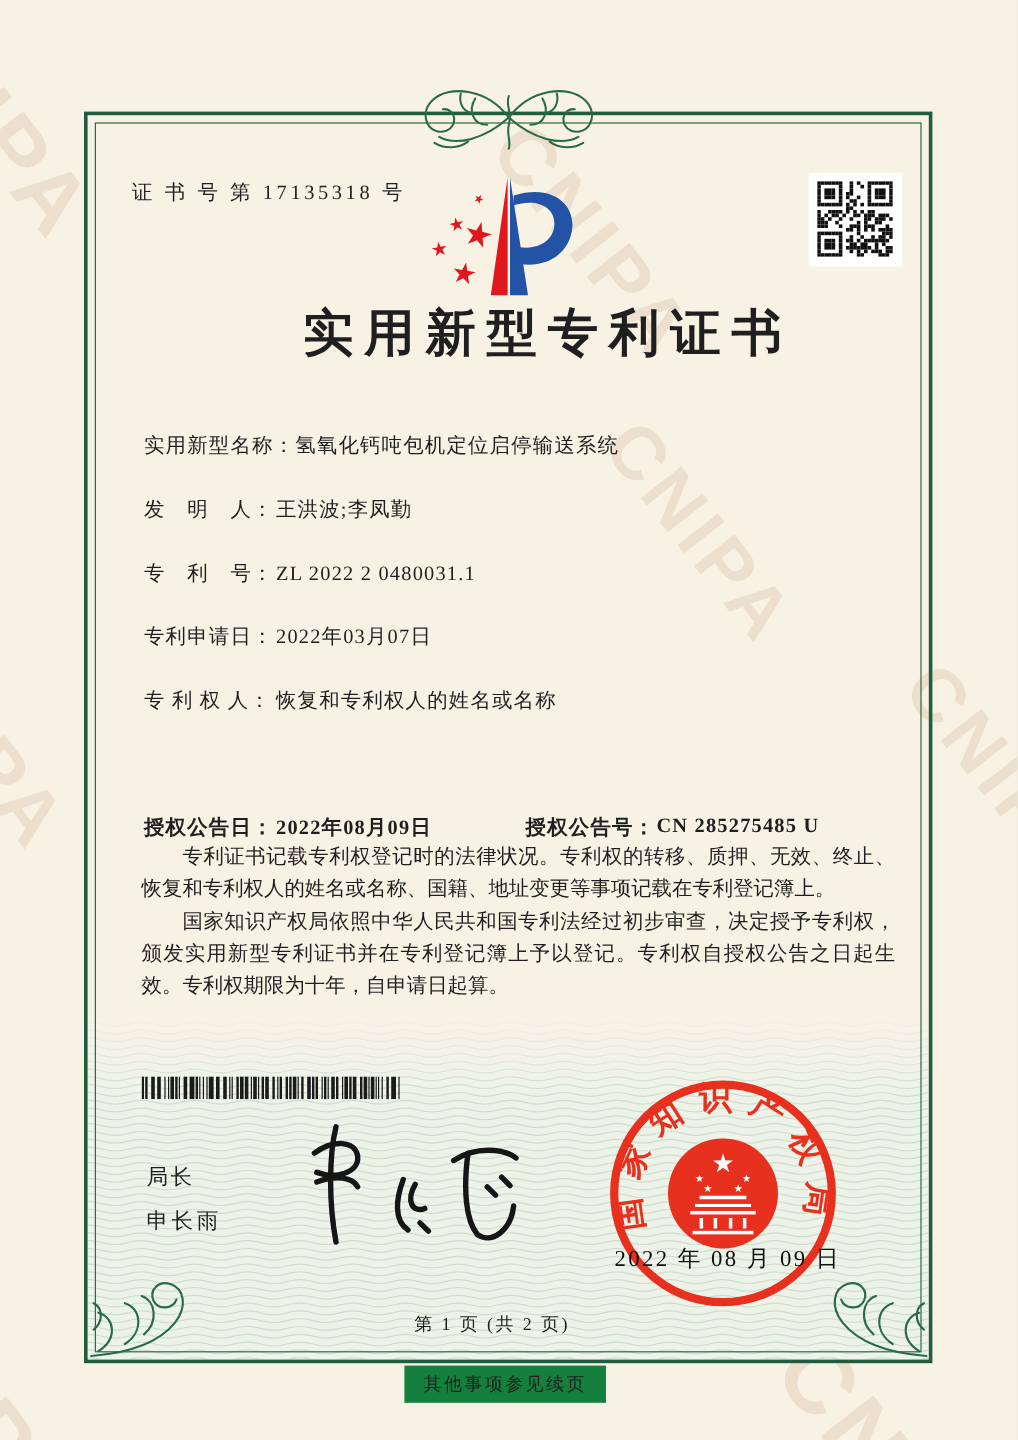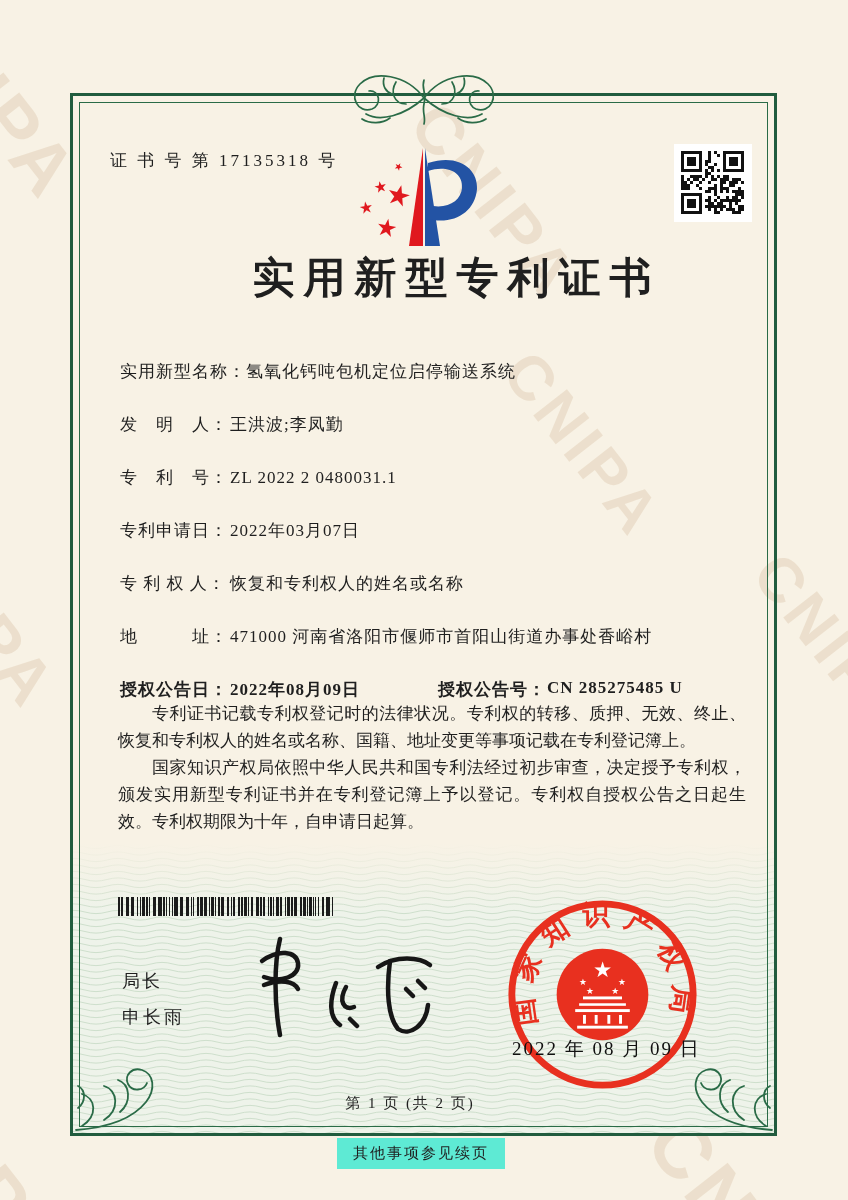--- a/index.html
+++ b/index.html
@@ -40,21 +40,21 @@
   .band { position:absolute; left:73px; top:843px; width:701px; height:290px; z-index:2; overflow:hidden; background:#eef3ea; }
   .band-fade { position:absolute; left:0; top:0; width:100%; height:70px; background:linear-gradient(180deg,#f8f2e5 0%, rgba(248,242,229,0) 100%); }
   .barcode { position:absolute; left:118px; top:897px; width:222px; height:19px; display:flex; align-items:stretch; overflow:hidden; z-index:3; }
   .barcode i { display:block; background:#1b1b1b; }
   .signer-title { position:absolute; left:122px; top:969px; font-size:18px; letter-spacing:2px; z-index:3; }
   .signer-name  { position:absolute; left:122px; top:1005px; font-size:18px; letter-spacing:3px; z-index:3; }
   .signature { position:absolute; left:250px; top:933px; z-index:3; }
   .seal { position:absolute; left:505px; top:897px; width:195px; height:195px; z-index:3; }
   .seal-date { position:absolute; left:512px; top:1036px; width:180px; font-size:19px; letter-spacing:2px; color:#101010; z-index:4; white-space:nowrap; }
   .page-footer { position:absolute; left:70px; top:1094px; width:680px; text-align:center; font-size:15px; letter-spacing:2px; z-index:4; }
-  .cont-note { position:absolute; left:337px; top:1138px; background:#5eead4; padding:6px 16px; font-size:15px; letter-spacing:2px; z-index:3; }
+  .cont-note { position:absolute; left:337px; top:1138px; background:#15803d; padding:6px 16px; font-size:15px; letter-spacing:2px; z-index:3; }
 </style>
 </head>
 <body>
 
 <div class="page">
 
   <span class="wm" style="left:-58px; top:-34px; font-size:74px;">CNIPA</span>
   <span class="wm" style="left:455px; top:88px; font-size:66px;">CNIPA</span>
   <span class="wm" style="left:545px; top:338px; font-size:62px;">CNIPA</span>
   <span class="wm" style="left:795px; top:540px; font-size:62px;">CNIPA</span>
@@ -405,23 +405,20 @@
   </div>
   <div class="row" style="top:466px;">
     <span class="flabel">专　利　号：</span><span class="fvalue">ZL 2022 2 0480031.1</span>
   </div>
   <div class="row" style="top:519px;">
     <span class="flabel">专利申请日：</span><span class="fvalue">2022年03月07日</span>
   </div>
   <div class="row" style="top:572px;">
     <span class="flabel">专 利 权 人：</span><span class="fvalue">恢复和专利权人的姓名或名称</span>
   </div>
-  <div class="row" style="top:625px;">
-    <span class="flabel">地　　　址：</span><span class="fvalue">471000 河南省洛阳市偃师市首阳山街道办事处香峪村</span>
-  </div>
   <div class="row" style="top:678px;font-weight:bold;">
     <span class="flabel">授权公告日：</span><span class="fvalue">2022年08月09日</span>
     <span class="flabel2">授权公告号：</span>
     <span class="fvalue2">CN 285275485 U</span>
   </div>
 
   <div class="body-text">
     <p>专利证书记载专利权登记时的法律状况。专利权的转移、质押、无效、终止、恢复和专利权人的姓名或名称、国籍、地址变更等事项记载在专利登记簿上。</p>
     <p>国家知识产权局依照中华人民共和国专利法经过初步审查，决定授予专利权，颁发实用新型专利证书并在专利登记簿上予以登记。专利权自授权公告之日起生效。专利权期限为十年，自申请日起算。</p>
   </div>

